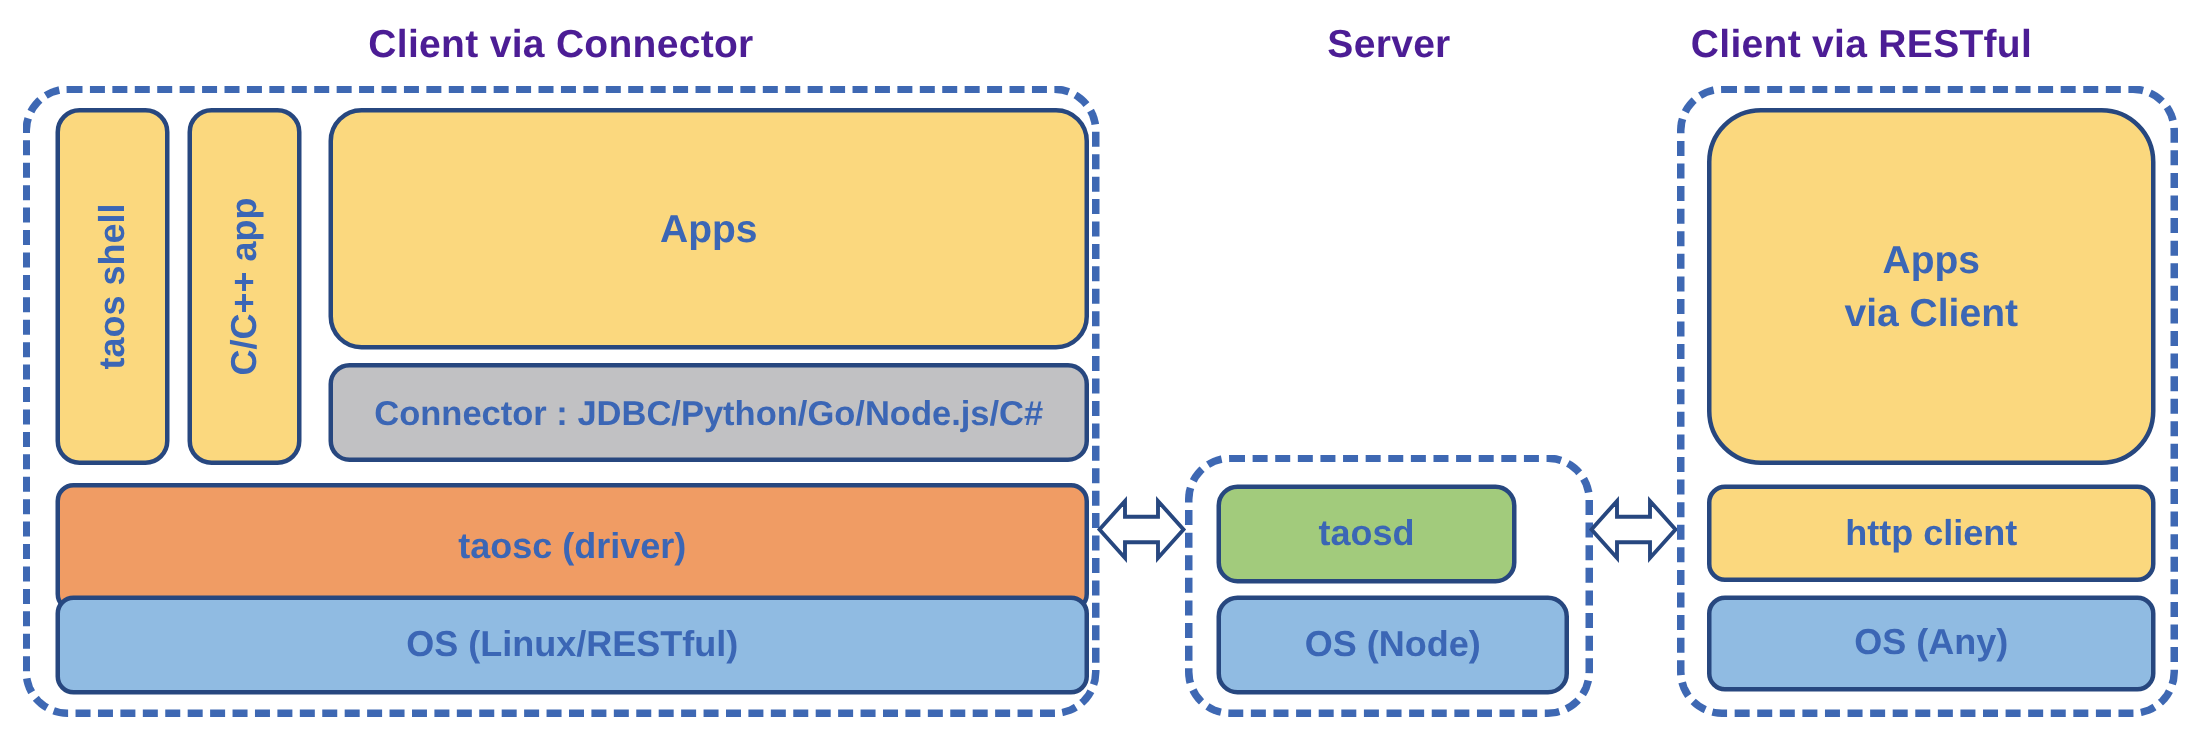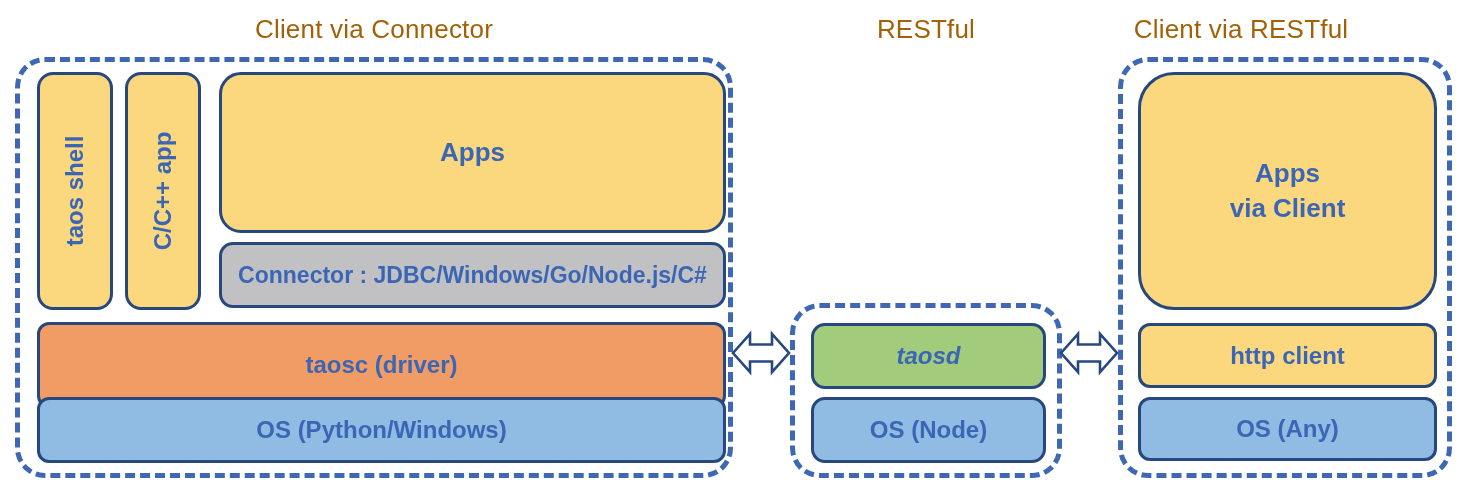--- a/index.html
+++ b/index.html
@@ -15,22 +15,22 @@
     background: #ffffff;
     overflow: hidden;
   }
   .section-title {
     position: absolute;
     top: 12px;
     height: 34px;
     line-height: 34px;
     text-align: center;
     font-size: 26px;
-    font-weight: normal;
-    color: #a16207;
+    font-weight: bold;
+    color: #4c1d95;
     letter-spacing: 0.2px;
   }
   #title-left   { left: 15px;   width: 718px; }
   #title-middle { left: 790px;  width: 272px; }
   #title-right  { left: 1074px; width: 334px; }
 
   .dashed-panel {
     position: absolute;
     border: 5px dashed #3e68b3;
     border-radius: 30px;
@@ -68,21 +68,21 @@
   #box-taosc      { left: 17px;  top: 260px; width: 689px; height: 86px;  border-radius: 12px; }
   #box-os-left    { left: 17px;  top: 335px; width: 689px; height: 66px;  border-radius: 12px; }
 
   .vertical-label {
     transform: rotate(-90deg);
     white-space: nowrap;
     font-size: 24px;
   }
 
   
-  #box-taosd     { left: 16px; top: 15px; width: 235px; height: 66px; border-radius: 14px; font-style: italic; }
+  #box-taosd     { left: 16px; top: 15px; width: 200px; height: 66px; border-radius: 14px; }
   #box-os-server { left: 16px; top: 89px; width: 235px; height: 66px; border-radius: 14px; }
 
   
   #box-apps-restful { left: 15px; top: 10px;  width: 299px; height: 238px; border-radius: 36px; font-size: 26px; line-height: 1.35; }
   #box-http-client  { left: 15px; top: 261px; width: 299px; height: 65px;  border-radius: 12px; }
   #box-os-restful   { left: 15px; top: 335px; width: 299px; height: 64px;  border-radius: 12px; }
 
   .arrow {
     position: absolute;
     width: 62px;
@@ -90,41 +90,41 @@
   }
   #arrow-left  { left: 730px;  top: 329px; }
   #arrow-right { left: 1058px; top: 329px; }
 </style>
 </head>
 <body>
 
 <div class="canvas">
 
   <div class="section-title" id="title-left">Client via Connector</div>
-  <div class="section-title" id="title-middle">RESTful</div>
+  <div class="section-title" id="title-middle">Server</div>
   <div class="section-title" id="title-right">Client via RESTful</div>
 
   <div class="dashed-panel" id="panel-connector">
     <div class="box yellow" id="box-taos-shell">
       <span class="vertical-label">taos shell</span>
     </div>
     <div class="box yellow" id="box-cpp-app">
       <span class="vertical-label">C/C++ app</span>
     </div>
     <div class="box yellow" id="box-apps">
       <span>Apps</span>
     </div>
     <div class="box gray" id="box-connector">
-      <span>Connector : JDBC/Windows/Go/Node.js/C#</span>
+      <span>Connector : JDBC/Python/Go/Node.js/C#</span>
     </div>
     <div class="box orange" id="box-taosc">
       <span>taosc (driver)</span>
     </div>
     <div class="box blue" id="box-os-left">
-      <span>OS (Python/Windows)</span>
+      <span>OS (Linux/RESTful)</span>
     </div>
   </div>
 
   <svg class="arrow" id="arrow-left" viewBox="0 0 62 48">
     <path d="M3,24 L20,5 L20,15.5 L42,15.5 L42,5 L59,24 L42,43 L42,32.5 L20,32.5 L20,43 Z" fill="#ffffff" stroke="#27477f" stroke-width="2.6" stroke-linejoin="miter"></path>
   </svg>
 
   <div class="dashed-panel" id="panel-server">
     <div class="box green" id="box-taosd">
       <span>taosd</span>

